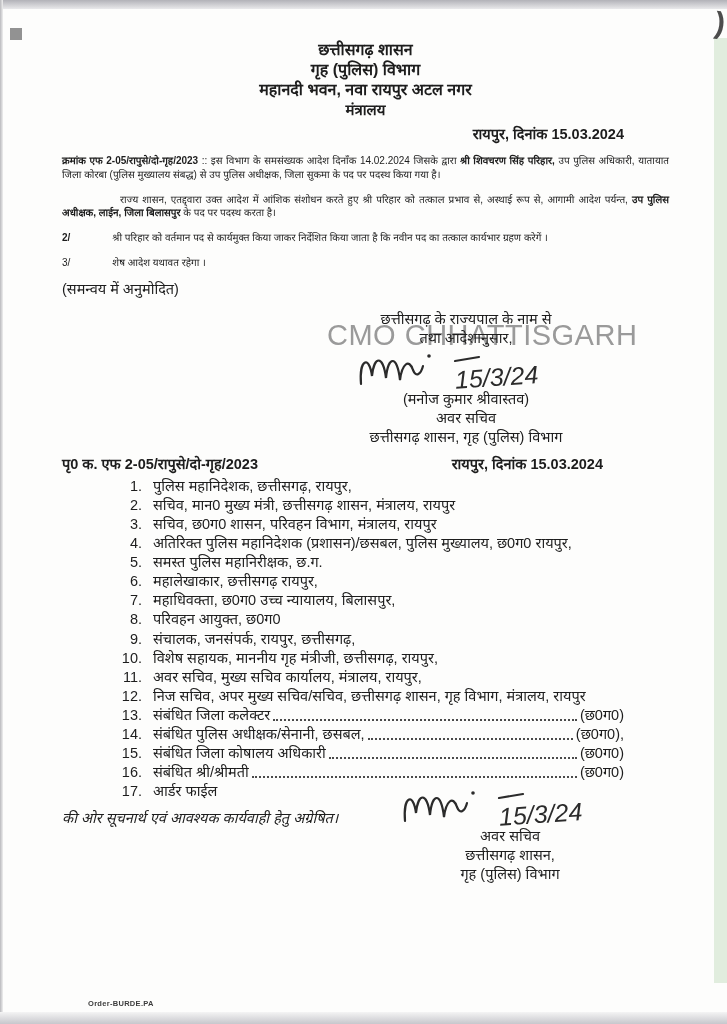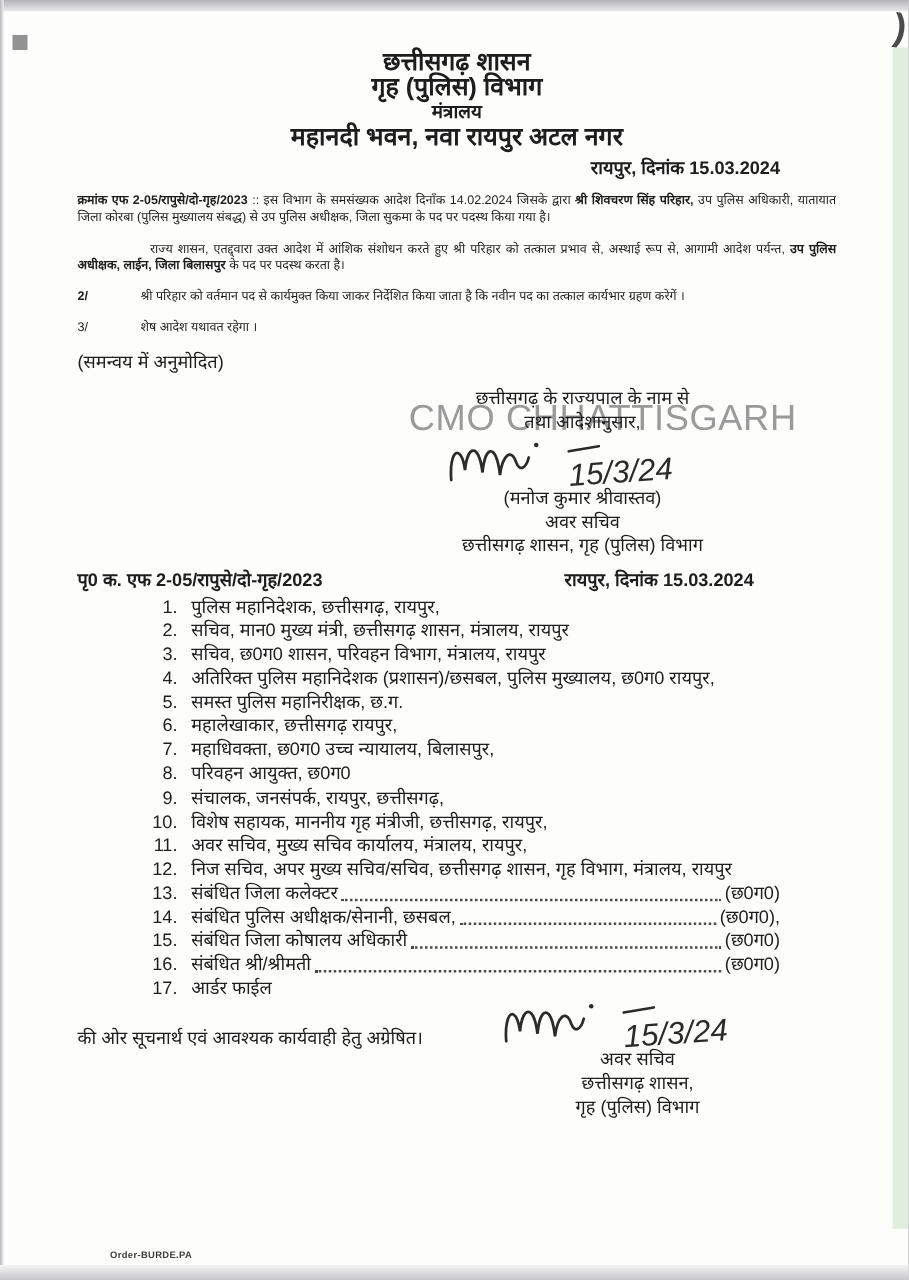--- a/index.html
+++ b/index.html
@@ -22,21 +22,21 @@
   .edge-right-green{position:absolute;top:38px;right:0;width:13px;height:945px;
     background:#dcead8;opacity:.85;z-index:4;}
   .corner-mark{position:absolute;top:6px;right:2px;font-size:30px;font-weight:700;
     color:#4c4c4c;z-index:6;transform:rotate(8deg);}
   .tl-square{position:absolute;top:28px;left:10px;width:12px;height:12px;
     background:#3a3a3a;opacity:.55;z-index:6;}
 
   .content{position:relative;padding:40px 58px 0 62px;z-index:2;}
 
   .hdr{text-align:center;font-weight:700;}
-  .hdr-line{font-size:20px;line-height:20px;}
+  .hdr-line{font-size:16px;line-height:20px;}
   .hdr-line.small{font-size:15px;}
   .order-title{text-align:center;font-weight:700;font-size:16px;margin-top:8px;line-height:20px;}
   .date-right{text-align:right;padding-right:45px;font-weight:600;font-size:14.5px;margin-top:3px;}
 
   .para{font-size:10px;line-height:1.38;margin:11px 0 0;text-align:justify;}
   .para .b{font-weight:700;}
   .para.first-indent{text-indent:58px;}
   .tab{display:inline-block;width:42px;}
 
   .approved{font-size:14.5px;margin-top:8px;}
@@ -54,21 +54,21 @@
 
   .copy-label{font-size:15px;font-weight:700;text-decoration:underline;margin-top:8px;}
 
   .cc-list{margin:4px 0 0;padding:0 0 0 50px;font-size:14.5px;line-height:19.1px;list-style:none;}
   .cc-item{display:flex;white-space:nowrap;}
   .cc-num{flex:0 0 30px;text-align:right;padding-right:11px;}
   .cc-item.dotted{width:512px;}
   .cc-dots{flex:1;border-bottom:2px dotted #4a4a4a;margin:0 3px 4px 3px;min-width:24px;}
   .cc-suffix{flex:0 0 auto;}
 
-  .closing{font-size:14.5px;margin-top:18px;}
+  .closing{font-size:14.5px;margin-top:6px;font-style:italic;}
 
   .sig2{width:250px;margin:-46px 34px 0 auto;text-align:center;font-size:14.5px;line-height:19px;position:relative;}
 
   .file-ref{position:absolute;left:88px;bottom:16px;font-size:7.5px;font-weight:700;
     color:#3c3c3c;letter-spacing:.3px;z-index:6;margin-top:48px;}
 </style>
 </head>
 <body>
 
 <div class="page">
@@ -80,22 +80,22 @@
   <div class="tl-square"></div>
   <div class="corner-mark">)</div>
 
   <div class="watermark">CMO CHHATTISGARH</div>
 
   <div class="content">
 
     <div class="hdr">
       <div class="hdr-line">छत्तीसगढ़ शासन</div>
       <div class="hdr-line">गृह (पुलिस) विभाग</div>
+      <div class="hdr-line">महानदी भवन, नवा रायपुर अटल नगर</div>
       <div class="hdr-line small">मंत्रालय</div>
-      <div class="hdr-line">महानदी भवन, नवा रायपुर अटल नगर</div>
     </div>
     <div class="date-right">रायपुर, दिनांक 15.03.2024</div>
 
     <p class="para"><span class="b">क्रमांक एफ 2-05/रापुसे/दो-गृह/2023</span><span> :: इस विभाग के समसंख्यक आदेश दिनाँक 14.02.2024 जिसके द्वारा </span><span class="b">श्री शिवचरण सिंह परिहार,</span><span> उप पुलिस अधिकारी, यातायात जिला कोरबा (पुलिस मुख्यालय संबद्ध) से उप पुलिस अधीक्षक, जिला सुकमा के पद पर पदस्थ किया गया है।</span></p>
 
     <p class="para first-indent"><span>राज्य शासन, एतद्द्वारा उक्त आदेश में आंशिक संशोधन करते हुए श्री परिहार को तत्काल प्रभाव से, अस्थाई रूप से, आगामी आदेश पर्यन्त, </span><span class="b">उप पुलिस अधीक्षक, लाईन, जिला बिलासपुर</span><span> के पद पर पदस्थ करता है।</span></p>
 
     <p class="para"><span class="b">2/</span><span class="tab"></span><span>श्री परिहार को वर्तमान पद से कार्यमुक्त किया जाकर निर्देशित किया जाता है कि नवीन पद का तत्काल कार्यभार ग्रहण करेगें ।</span></p>
 
     <p class="para"><span>3/</span><span class="tab"></span><span>शेष आदेश यथावत रहेगा ।</span></p>

